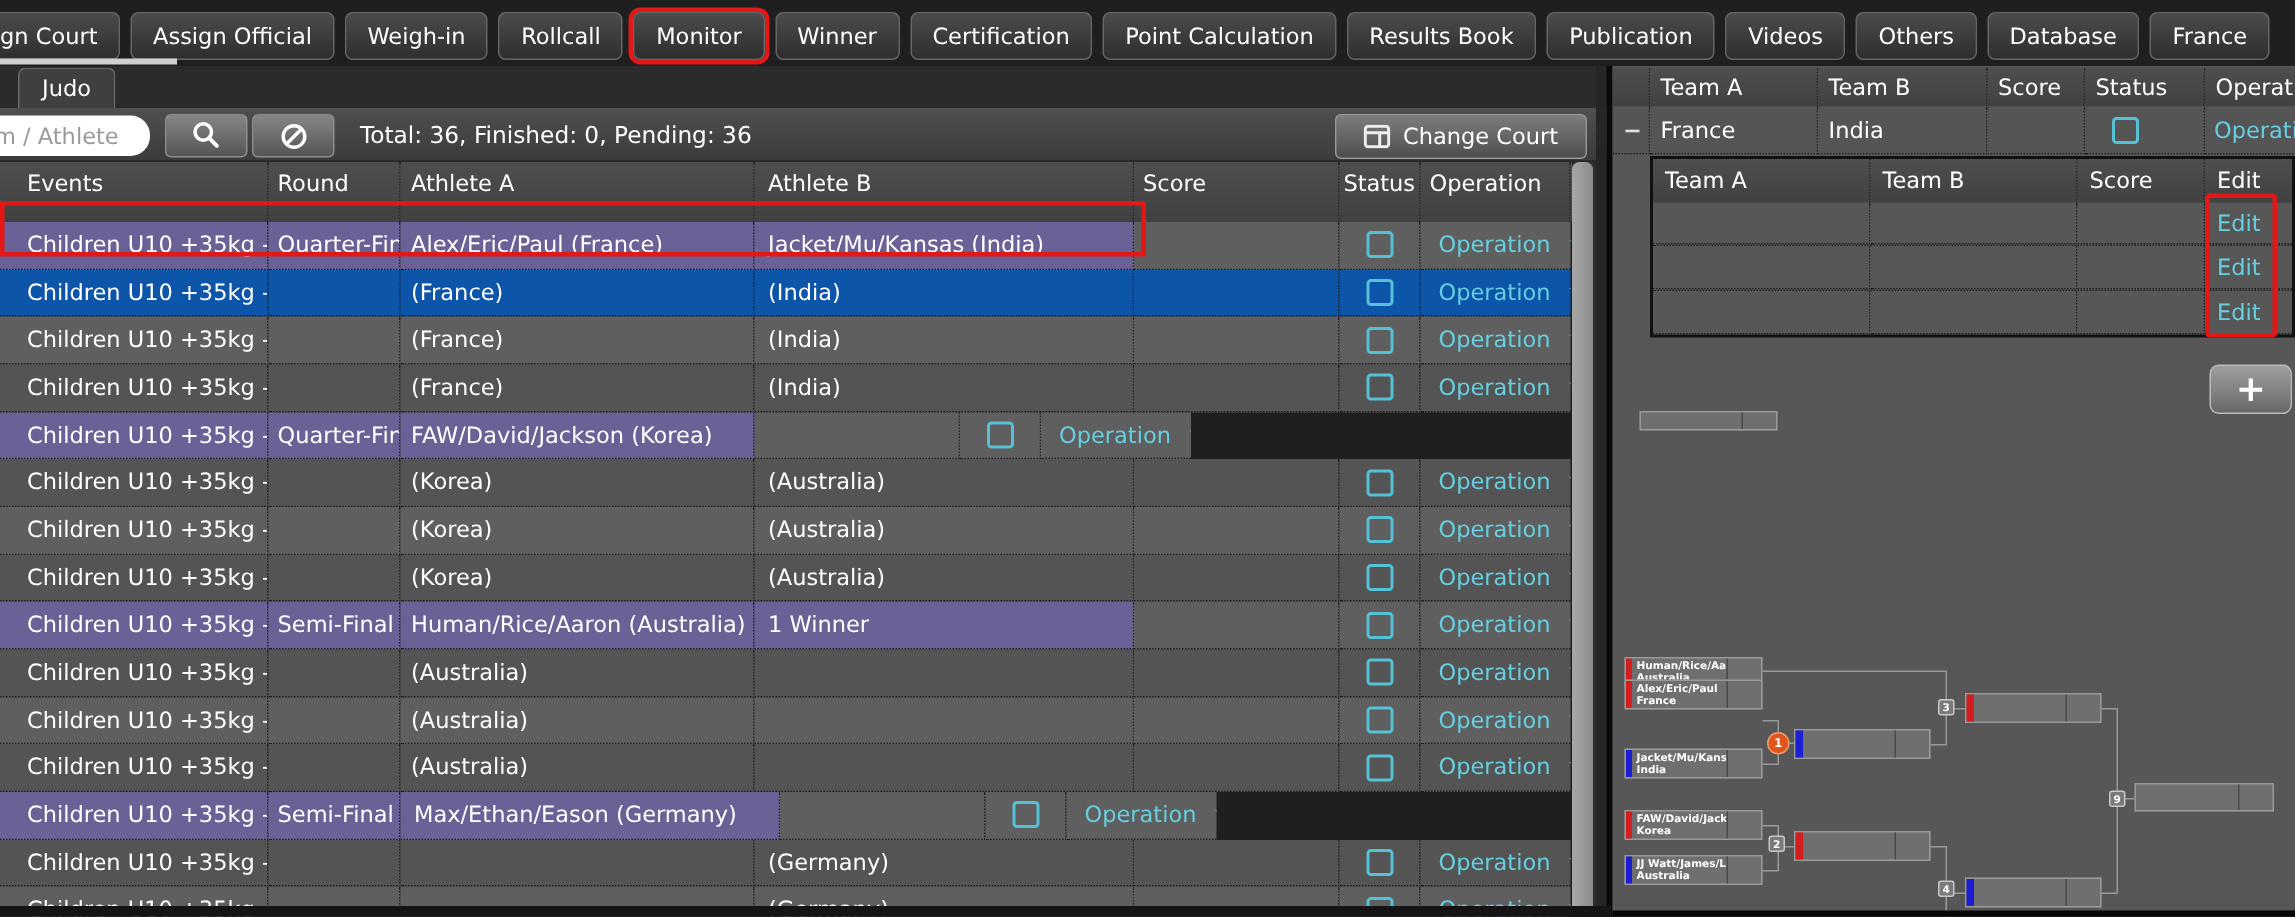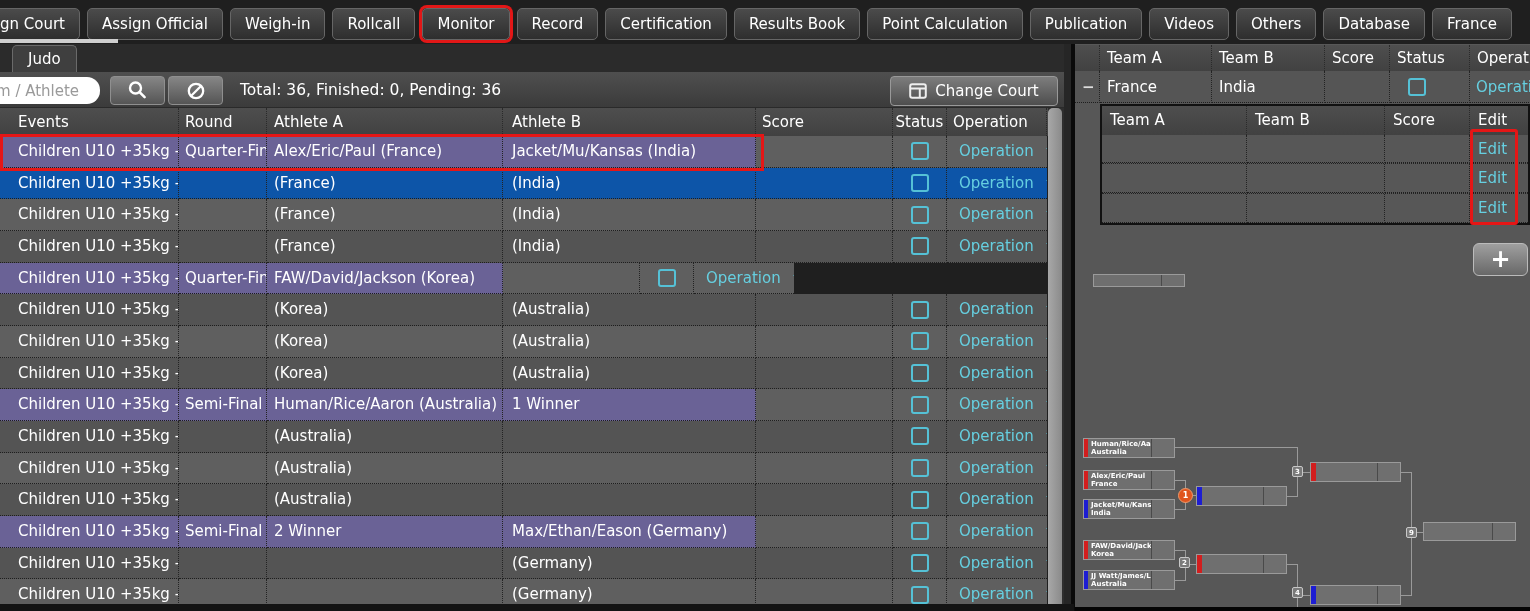--- a/index.html
+++ b/index.html
@@ -24,21 +24,21 @@
     padding:0 10px;font:15px "DejaVu Sans","Liberation Sans",sans-serif;color:#333;background:#fff;outline:none;box-sizing:border-box;}
   .search-input::placeholder{color:#9a9a9a;}
   .tb-btn{position:absolute;top:4px;width:55px;height:29px;border-radius:4px;border:1px solid #8f8f8f;
     background:linear-gradient(#868686,#555);display:flex;align-items:center;justify-content:center;box-sizing:border-box;cursor:pointer;}
   .tb-btn.search{left:110px;} .tb-btn.clear{left:168px;}
   .summary{position:absolute;left:240px;top:0;height:36px;line-height:36px;font-size:15.5px;color:#fff;}
   .cc-btn{position:absolute;left:890px;top:4px;width:168px;height:30px;border-radius:4px;border:1px solid #999;
     background:linear-gradient(#7d7d7d,#4e4e4e);display:flex;align-items:center;justify-content:center;gap:8px;box-sizing:border-box;cursor:pointer;}
   
   .tbl{position:absolute;left:0;top:108px;width:1048px;height:503px;overflow:hidden;}
-  .thead{display:flex;height:28px;background:linear-gradient(#4e4e4e,#414141);}
+  .thead{display:flex;height:40px;background:linear-gradient(#4e4e4e,#414141);}
   .thead .hc{box-sizing:border-box;border-right:1px dotted #2a2a2a;line-height:28px;white-space:nowrap;overflow:hidden;}
   .row{display:flex;height:31.66px;box-sizing:border-box;cursor:pointer;}
   .cell{box-sizing:border-box;border-right:1px dotted #232323;border-bottom:1px dotted #1e1e1e;
     line-height:30px;white-space:nowrap;overflow:hidden;}
   .c-event{width:179px;padding-left:18px;} .hc.c-event{padding-left:18px;}
   .c-round{width:88px;padding-left:6px;}
   .c-a{width:236px;padding-left:7px;}
   .c-b{width:253px;padding-left:9px;}
   .c-score{width:137px;padding-left:6px;}
   .c-status{width:54px;display:flex;align-items:center;justify-content:center;padding:0;}
@@ -101,24 +101,24 @@
 <body>
 
 <div class="screen">
 
   <div class="nav">
     <div class="nav-tab first">gn Court</div>
     <div class="nav-tab">Assign Official</div>
     <div class="nav-tab">Weigh-in</div>
     <div class="nav-tab">Rollcall</div>
     <div class="nav-tab hl">Monitor</div>
-    <div class="nav-tab">Record</div>
+    <div class="nav-tab">Winner</div>
     <div class="nav-tab">Certification</div>
+    <div class="nav-tab">Point Calculation</div>
     <div class="nav-tab">Results Book</div>
-    <div class="nav-tab">Point Calculation</div>
     <div class="nav-tab">Publication</div>
     <div class="nav-tab">Videos</div>
     <div class="nav-tab">Others</div>
     <div class="nav-tab">Database</div>
     <div class="nav-tab">France</div>
   </div>
   <div class="nav-underline"></div>
 
   <div class="tabrow"></div>
   <div class="judo-tab">Judo</div>
@@ -346,21 +346,20 @@
       <div class="cell c-op">
         <span class="oplink">
           <span>Operation</span>
           <span class="arr"></span>
         </span>
       </div>
     </div>
         <div class="row stripe-light hl-purple">
       <div class="cell c-event">Children U10 +35kg -</div>
       <div class="cell c-round">Semi-Final</div>
-      <div class="cell c-a">2 Winner</div>
       <div class="cell c-b">Max/Ethan/Eason (Germany)</div>
       <div class="cell c-score"></div>
       <div class="cell c-status">
         <span class="chk"></span>
       </div>
       <div class="cell c-op">
         <span class="oplink">
           <span>Operation</span>
           <span class="arr"></span>
         </span>
@@ -467,21 +466,21 @@
       </div>
 
       <div class="bx" style="left:8px;top:213px;">
         <div class="bar red"></div>
         <div class="txt">
             <div class="nm">Human/Rice/Aaron</div>
             <div class="ct">Australia</div>
           </div>
         <div class="sdiv"></div>
       </div>
-      <div class="bx" style="left:8px;top:245px;">
+      <div class="bx" style="left:8px;top:228px;">
         <div class="bar red"></div>
         <div class="txt">
             <div class="nm">Alex/Eric/Paul</div>
             <div class="ct">France</div>
           </div>
         <div class="sdiv"></div>
       </div>
       <div class="bx" style="left:8px;top:274px;">
         <div class="bar blue"></div>
         <div class="txt">

